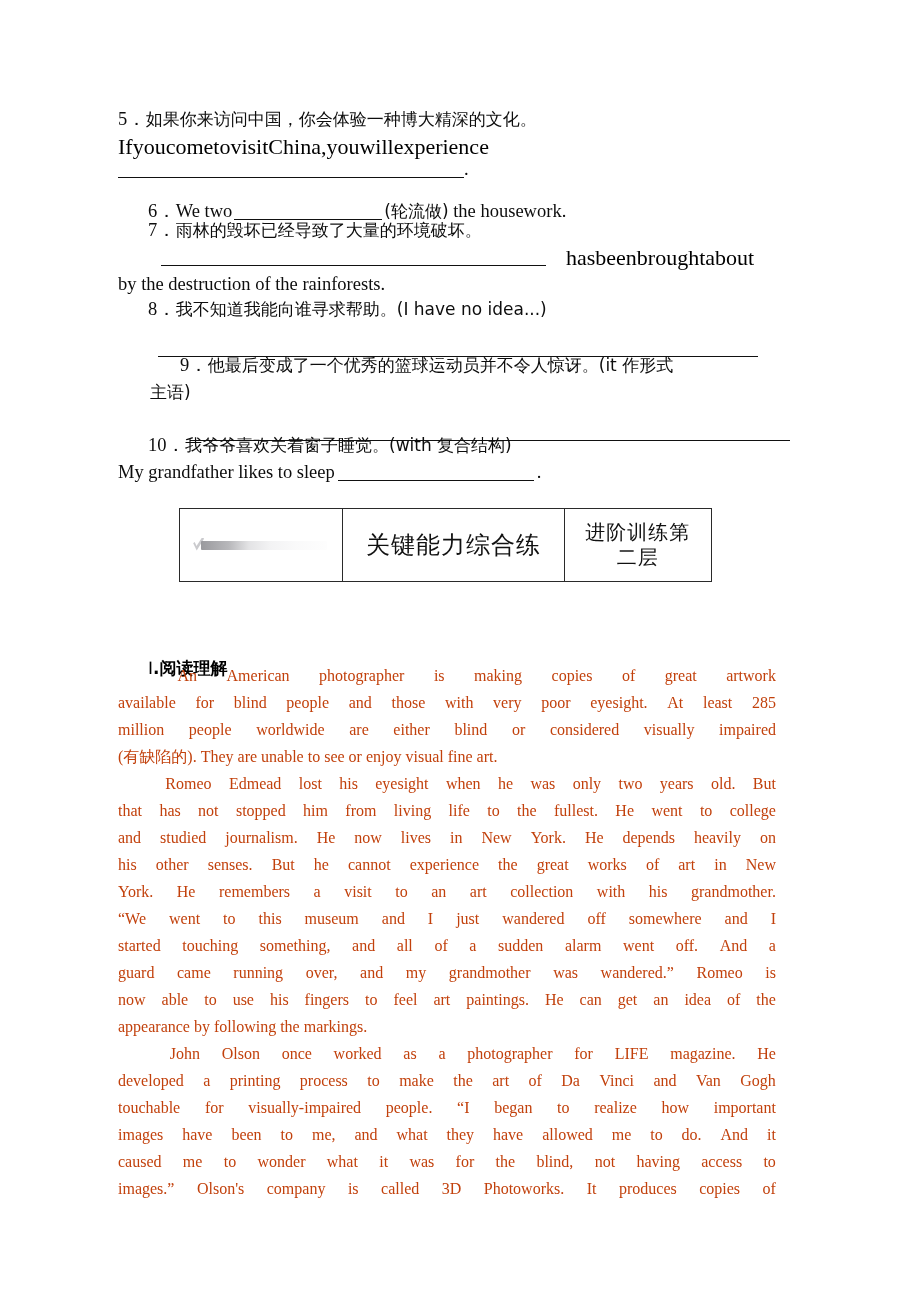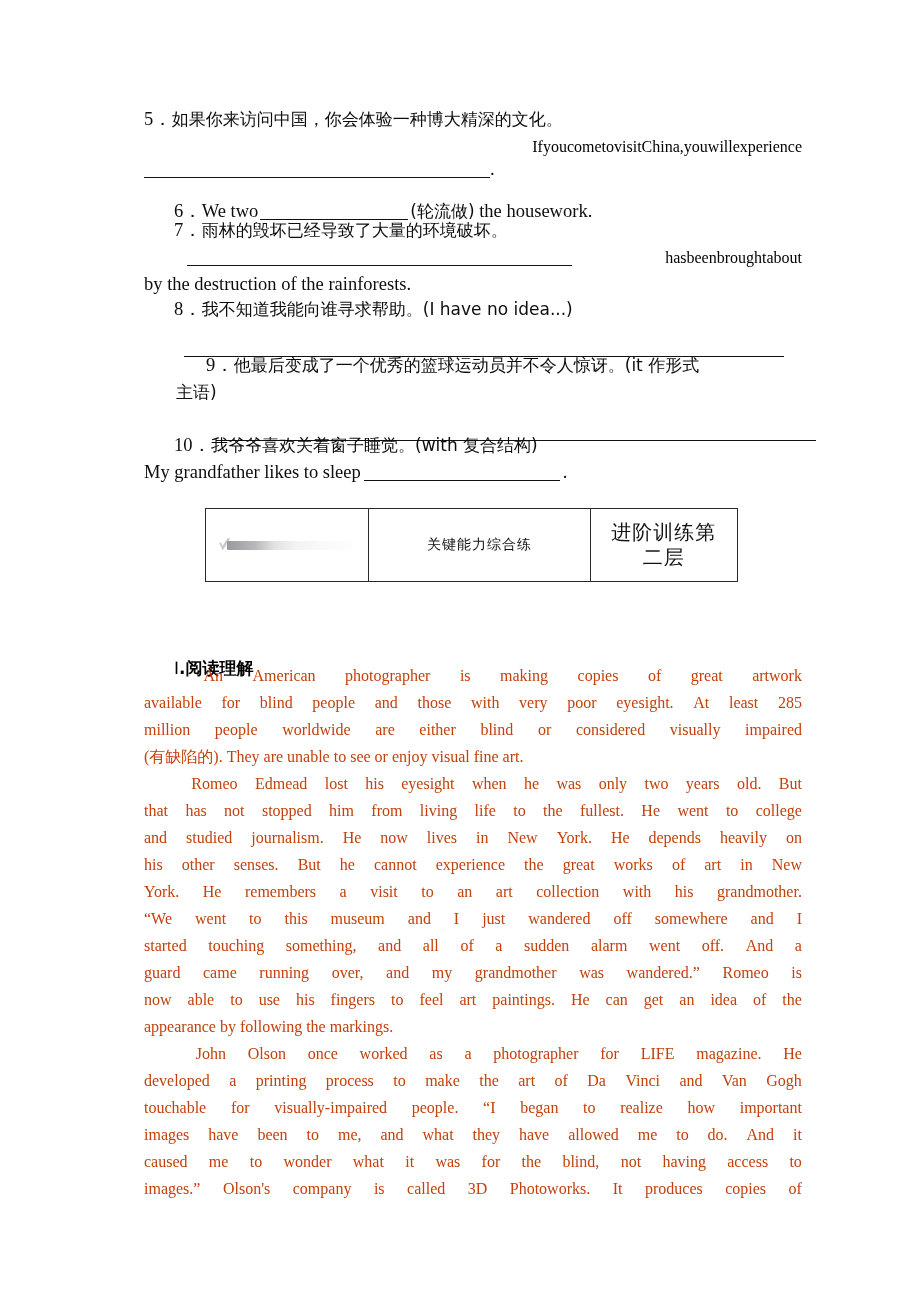--- a/index.html
+++ b/index.html
@@ -10,21 +10,21 @@
   body {
     width: 920px;
     height: 1302px;
     position: relative;
     font-family: "Liberation Serif", "DejaVu Serif", serif;
     color: #000000;
     overflow: hidden;
   }
   .page {
     position: absolute;
-    left: 144px;
+    left: 118px;
     top: 0;
     width: 658px;
     height: 1014px;
   }
 
   
   .ln {
     font-size: 18.5px;
     line-height: 27px;
     color: #0d0d0d;
@@ -36,23 +36,23 @@
   }
   .num {
     font-family: "Liberation Serif", serif;
     font-size: 18.5px;
   }
   .indent { padding-left: 30px; }
 
   
   .justify {
     display: flex;
-    justify-content: flex-end;
+    justify-content: flex-start;
     width: 658px;
-    font-size: 16px;
+    font-size: 22px;
     line-height: 27px;
   }
 
   
   .blank {
     display: inline-block;
     border-bottom: 1.4px solid #111;
     vertical-align: -3px;
     height: 15px;
   }
@@ -82,21 +82,21 @@
     align-items: center;
     justify-content: center;
     box-sizing: border-box;
     height: 100%;
   }
   .banner-cell.c1 { width: 164px; border-right: 1.3px solid #2a2a2a; }
   .banner-cell.c2 { width: 222px; border-right: 1.3px solid #2a2a2a; }
   .banner-cell.c3 { width: 147px; }
   .banner-label {
     font-family: "DejaVu Sans", "Liberation Sans", sans-serif;
-    font-size: 14px;
+    font-size: 24px;
     letter-spacing: 1px;
     color: #111;
   }
   .banner-label.small {
     font-size: 20px;
     line-height: 25px;
     text-align: center;
   }
   
   .faded-bar {

